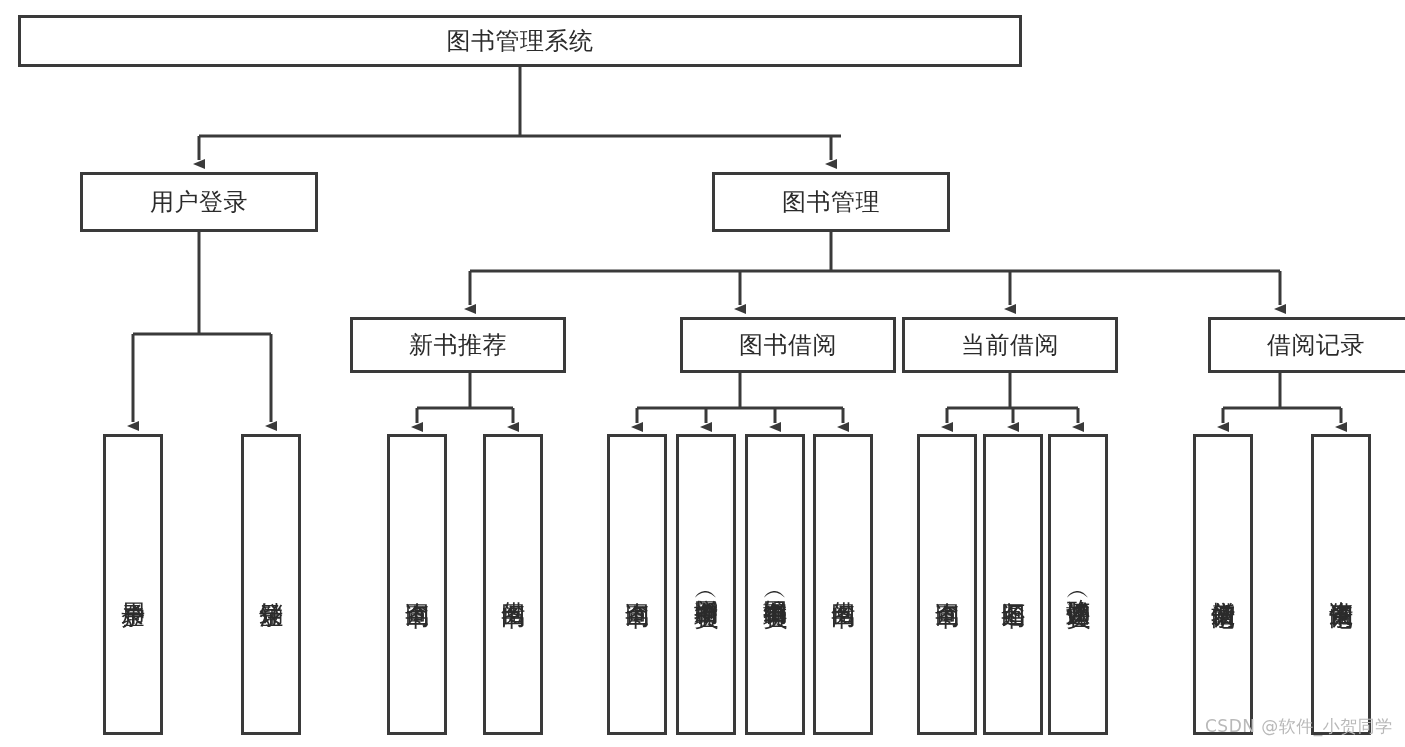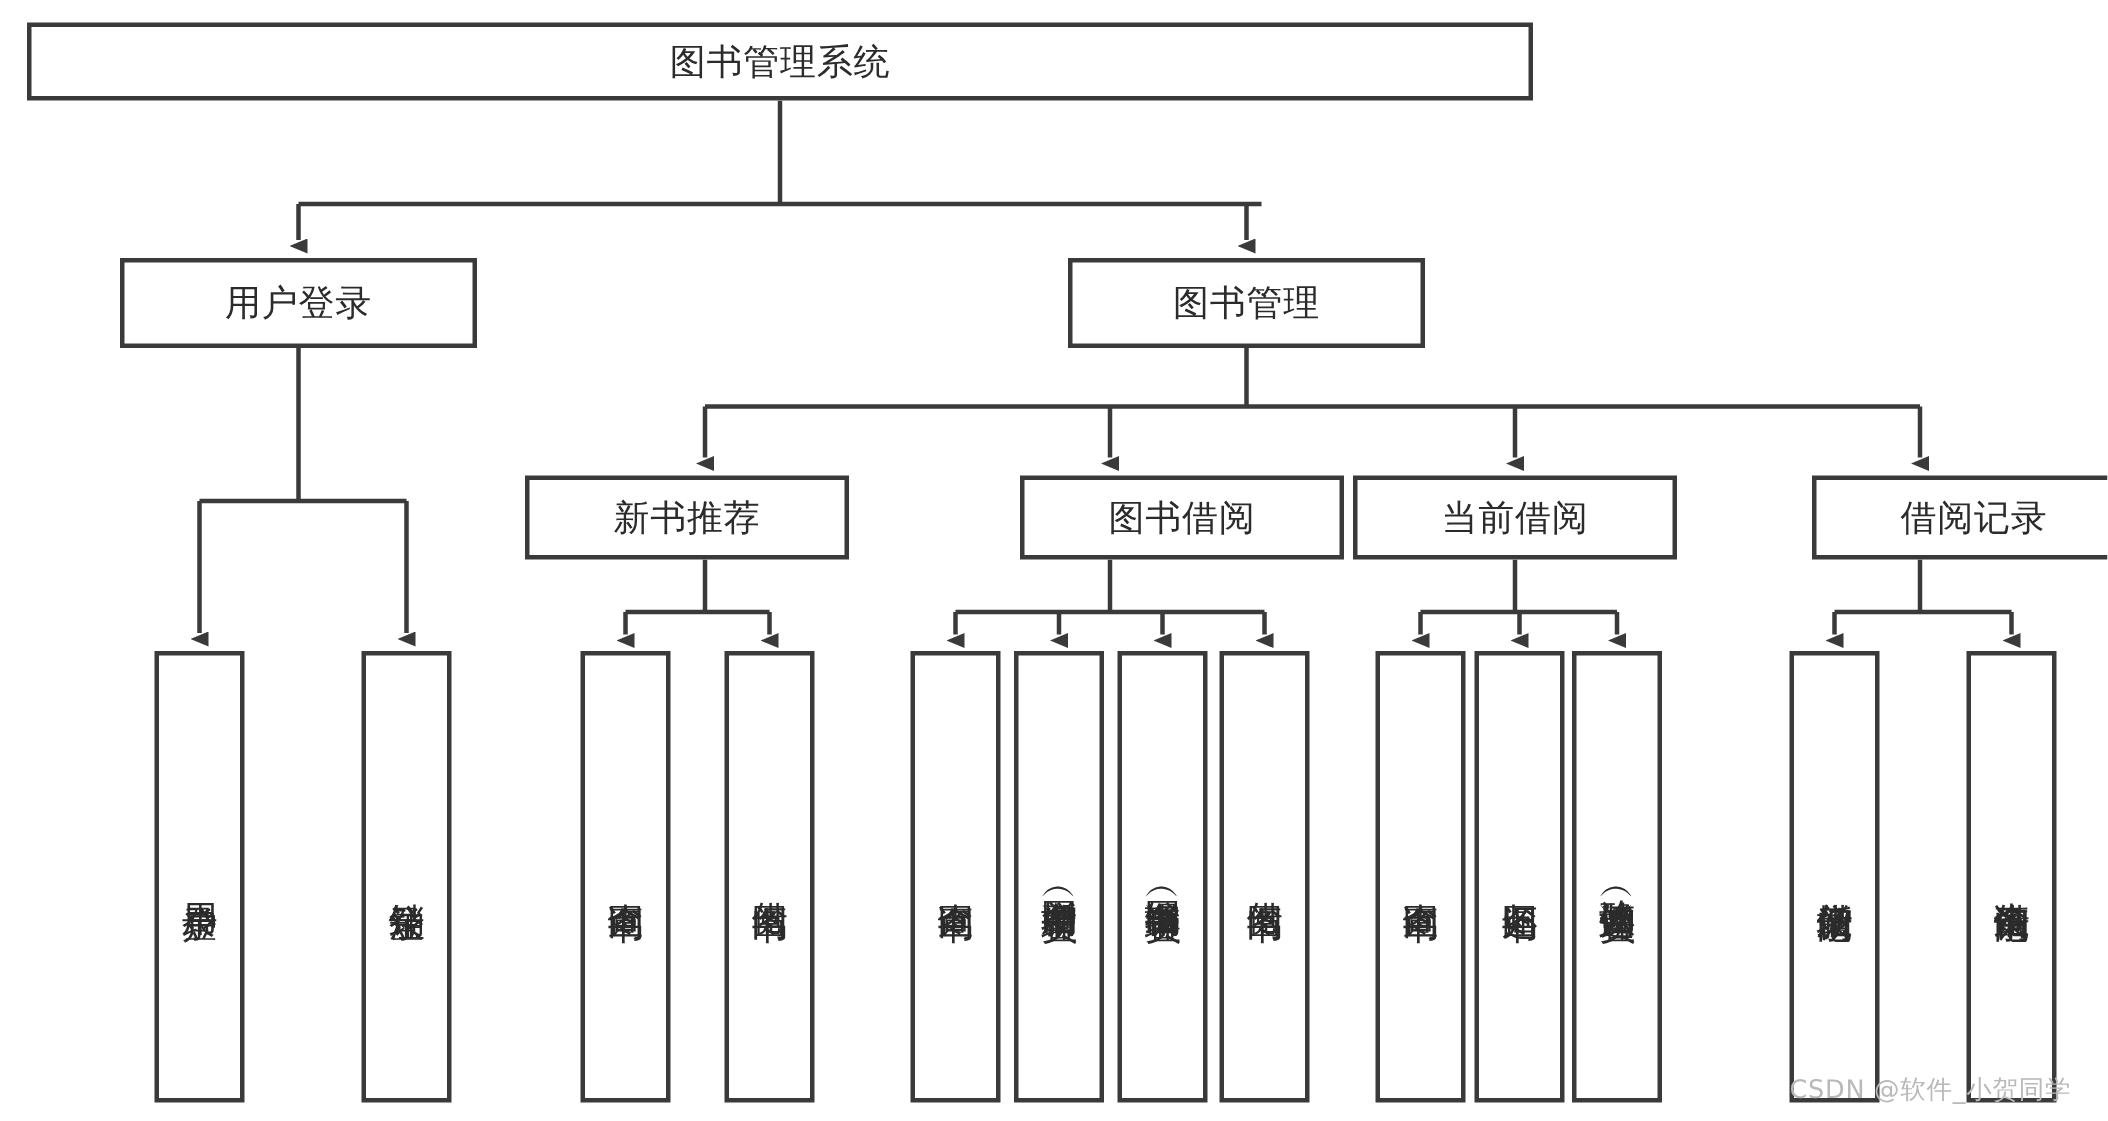--- a/index.html
+++ b/index.html
@@ -53,20 +53,21 @@
     white-space: nowrap;
     text-align: center;
   }
   .watermark {
     position: absolute;
     font-size: 17px;
     color: #b9b9b9;
     white-space: nowrap;
     letter-spacing: 0.5px;
     font-family: "DejaVu Sans", "Liberation Sans", sans-serif;
+    padding-left: 12px;
   }
 </style>
 </head>
 <body>
 
 <div id="canvas">
 
   <svg id="wires" viewBox="0 0 1405 747" width="1405" height="747">
     <defs>
       <marker id="arrowhead" markerWidth="10" markerHeight="12" refX="1" refY="6" orient="auto" markerUnits="userSpaceOnUse">

